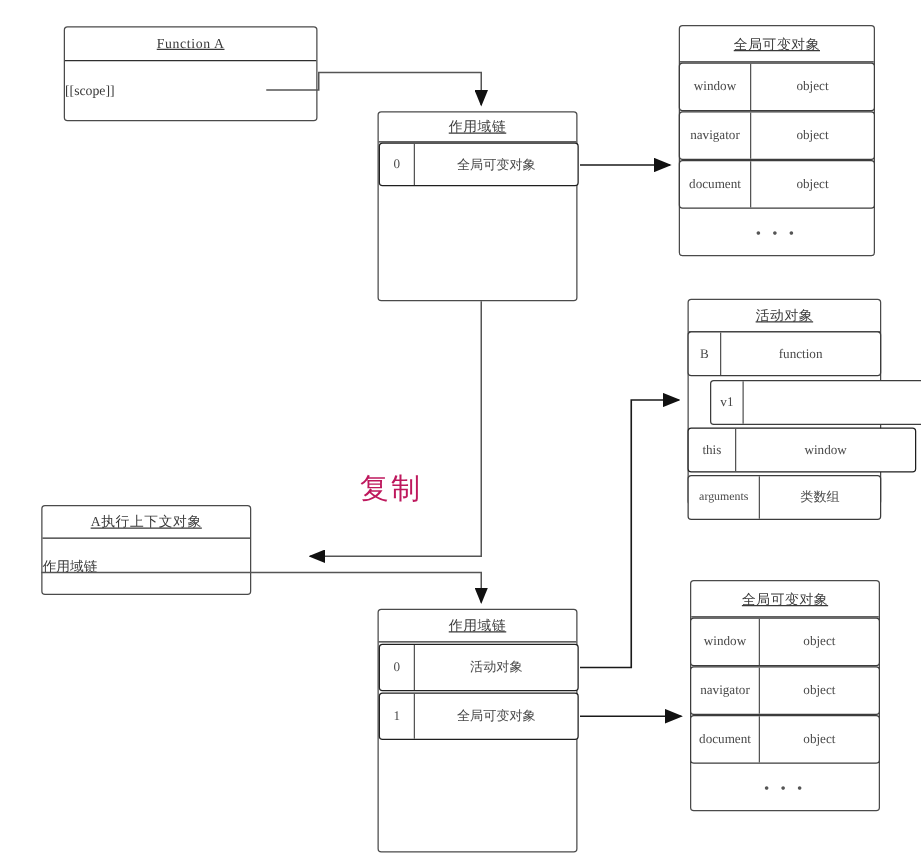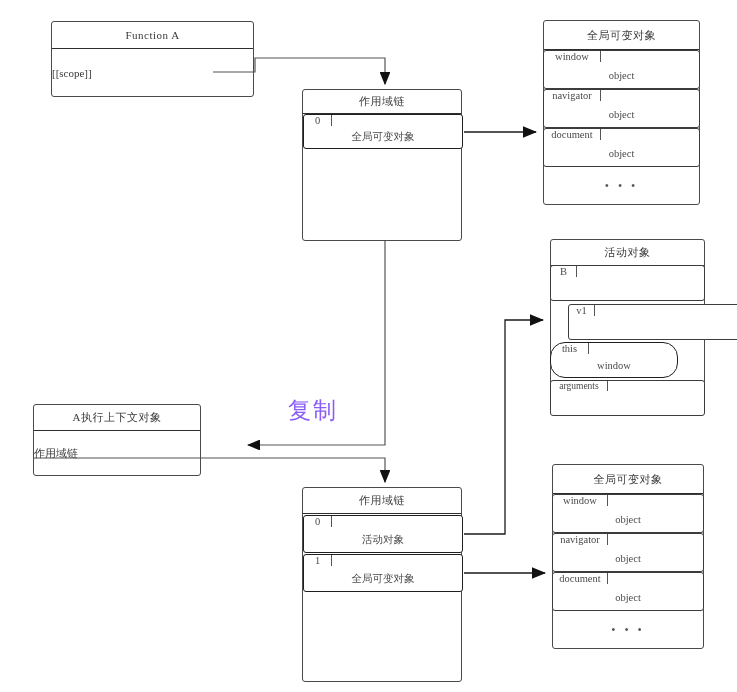--- a/index.html
+++ b/index.html
@@ -24,32 +24,32 @@
   .hdr{
     position:absolute;
     left:0;right:0;
     box-sizing:border-box;
     display:flex;
     align-items:center;
     justify-content:center;
     font-size:11px;
     color:#3a3a3a;
     letter-spacing:.5px;
+    text-decoration:underline;
   }
   .hdr-line{
     border-bottom:1px solid #2e2e2e;
   }
   .cell-row{
     position:absolute;
     box-sizing:border-box;
     border:1px solid #3c3c3c;
     background:#ffffff;
     display:flex;
     border-radius:3px;
-    flex-direction:column;
   }
   .cell-row .k{
     box-sizing:border-box;
     display:flex;
     align-items:center;
     justify-content:center;
     font-size:10.5px;
     color:#4a4a4a;
     border-right:1px solid #555;
   }
@@ -77,24 +77,23 @@
     box-sizing:border-box;
     display:flex;
     align-items:center;
     justify-content:flex-start;
     font-size:11px;
     color:#3a3a3a;
   }
   .big-label{
     position:absolute;
     font-size:23px;
-    color:#8b5cf6;
+    color:#be185d;
     letter-spacing:2px;
     font-family:"DejaVu Sans","Liberation Sans",sans-serif;
-    margin-top:20px;
   }
   svg.wires{
     position:absolute;
     left:0;top:0;
     width:737px;height:692px;
     pointer-events:none;
   }
   .wire{ stroke:#555; stroke-width:1.2; fill:none; }
   .wire-dark{ stroke:#1a1a1a; stroke-width:1.3; fill:none; }
 </style>
@@ -143,30 +142,32 @@
     <span>• • •</span>
   </div>
 
   <div class="box" style="left:550px;top:239px;width:155px;height:165px;">
     <div class="hdr hdr-line" style="top:0;height:26px;">
       <span>活动对象</span>
     </div>
   </div>
   <div class="cell-row" style="left:550px;top:265px;width:155px;height:36px;">
     <div class="k" style="width:26px;">B</div>
+    <div class="v">function</div>
   </div>
   <div class="cell-row" style="left:568px;top:304px;width:186px;height:36px;">
     <div class="k" style="width:26px;">v1</div>
   </div>
-  <div class="cell-row" style="left:550px;top:342px;width:128px;height:36px;border-width:1.6px;border-color:#1f1f1f;border-radius:15px;">
+  <div class="cell-row" style="left:550px;top:342px;width:183px;height:36px;border-width:1.6px;border-color:#1f1f1f;">
     <div class="k" style="width:38px;">this</div>
     <div class="v">window</div>
   </div>
   <div class="cell-row" style="left:550px;top:380px;width:155px;height:36px;justify-content:space-between;">
     <div class="k" style="width:57px;font-size:9.5px;">arguments</div>
+    <div class="v">类数组</div>
   </div>
 
   <div class="box" style="left:33px;top:404px;width:168px;height:72px;">
     <div class="hdr hdr-line" style="top:0;height:26px;">
       <span>A执行上下文对象</span>
     </div>
     <div class="ctr-text" style="left:0;right:0;top:26px;height:44px;">
       <span>作用域链</span>
     </div>
   </div>

